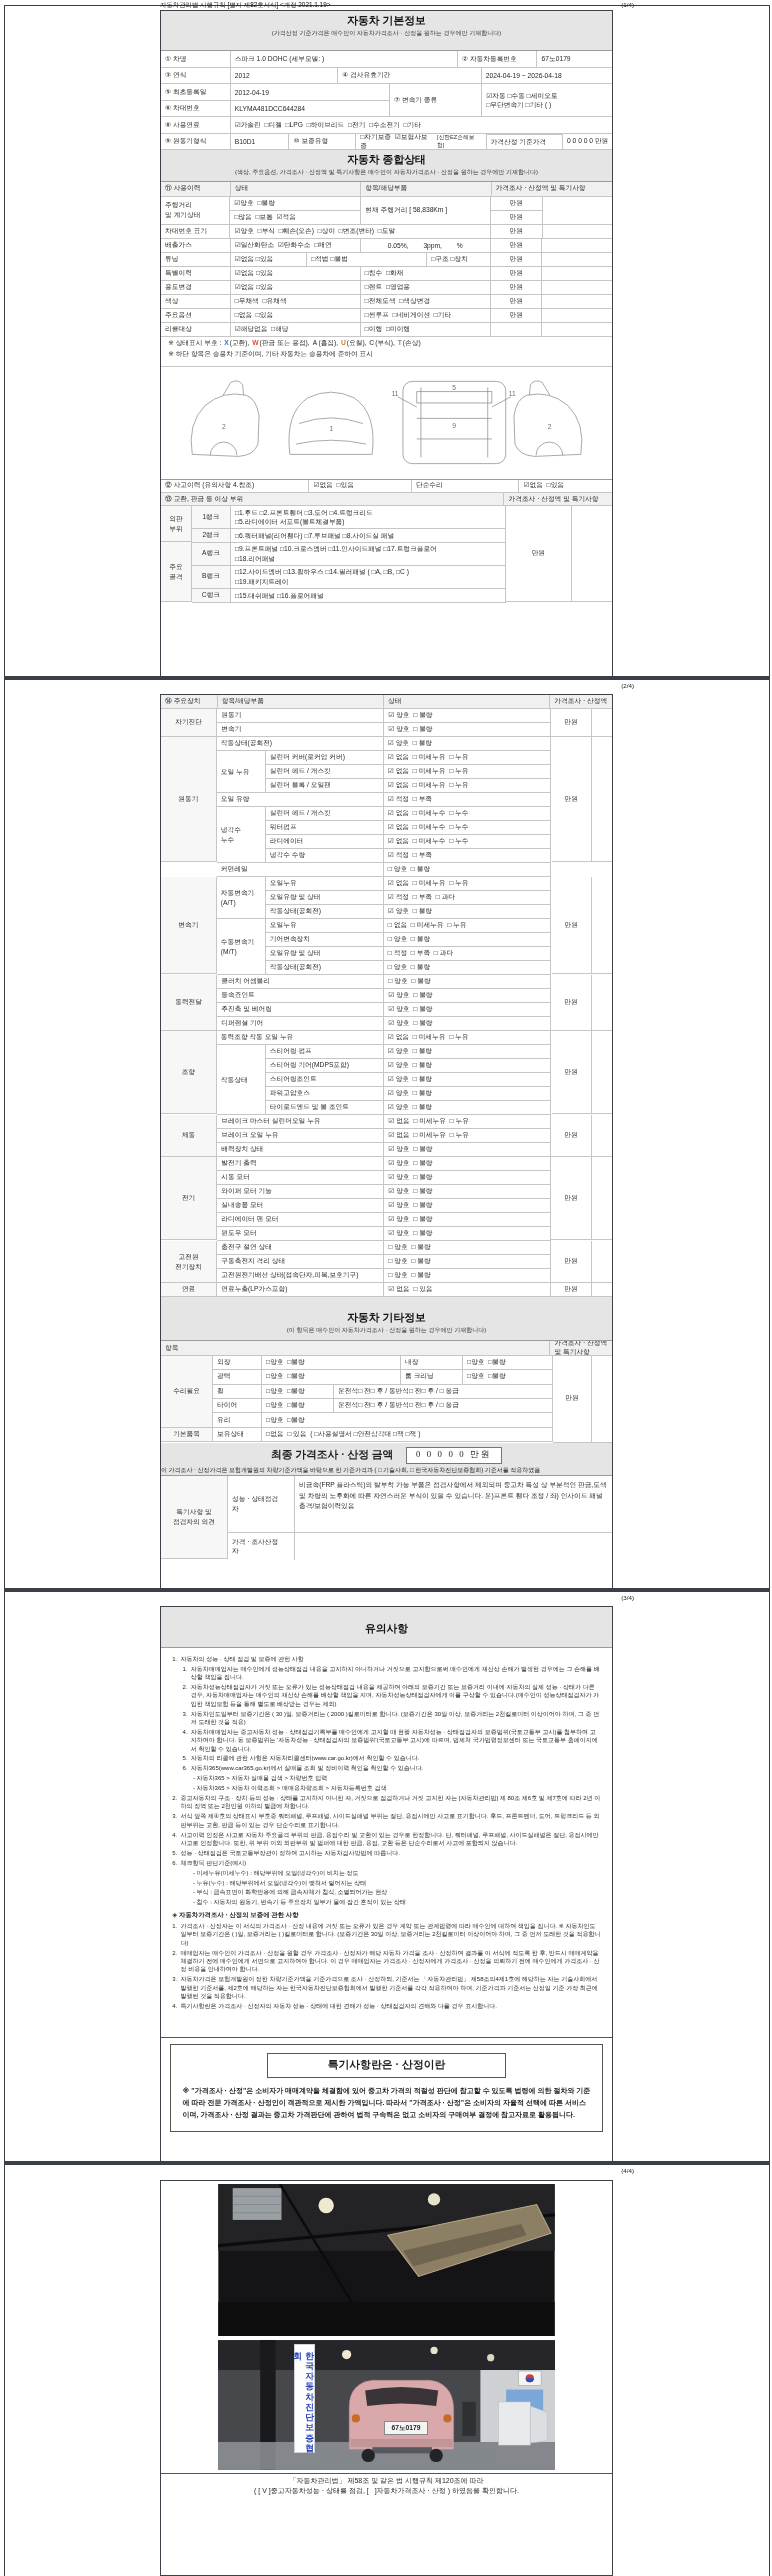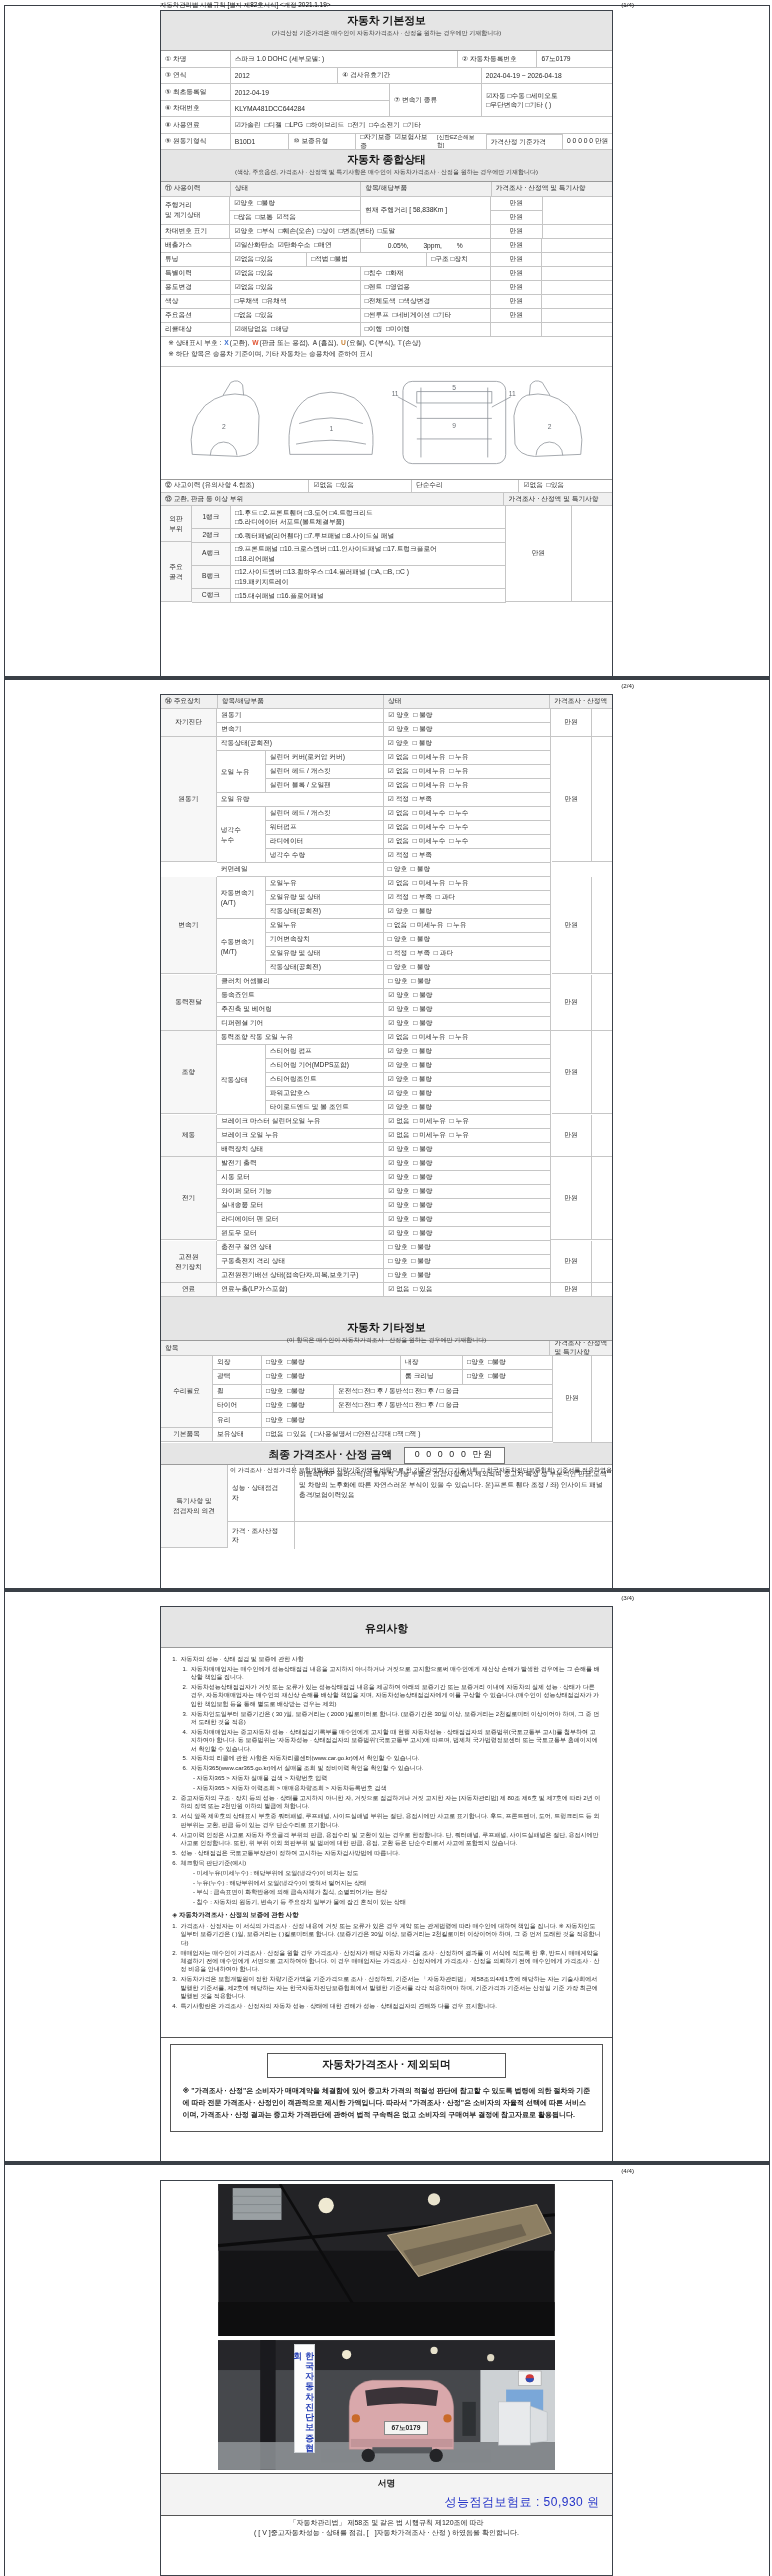--- a/index.html
+++ b/index.html
@@ -47,21 +47,21 @@
   .pbox-title{width:237px;margin:0 auto;border:0.5px solid #555;text-align:center;font-size:10.8px;font-weight:bold;padding:4.1px 0;}
   .pbox-text{margin-top:7.2px;font-size:7px;line-height:1.75;font-weight:bold;color:#222;}
   
   .photo{width:337px;margin:0 auto;position:relative;overflow:hidden;}
   .banner{position:absolute;left:76px;top:4.1px;width:18.5px;height:107px;background:#fdfdfd;border:0.5px solid #cfd3d6;writing-mode:vertical-rl;text-orientation:upright;font-size:8.8px;font-weight:bold;color:#2a43b8;letter-spacing:1.5px;display:flex;align-items:center;justify-content:center;}
   .plate{position:absolute;left:166px;top:81px;width:42px;height:12.4px;background:#f4f4f2;border:0.5px solid #888;font-size:6.7px;font-weight:bold;color:#222;display:flex;align-items:center;justify-content:center;}
   .signband{height:41px;background:#f3f3f3;border-top:1px solid #555;position:relative;}
   .signband .t{ text-align:center;font-size:8.8px;font-weight:bold;padding-top:4.1px;}
   .fee{position:absolute;right:12.4px;bottom:4.1px;font-size:12px;color:#2433c8;letter-spacing:0.5px;}
   .footer{height:24px;border-top:1px solid #555;text-align:center;font-size:7px;padding-top:2.1px;line-height:9.8px;box-sizing:border-box;}
-  .finalband{height:22px;background:#e5e5e5;border-bottom:0.5px solid #9b9b9b;text-align:right;box-sizing:border-box;}
+  .finalband{height:33px;background:#e5e5e5;border-bottom:0.5px solid #9b9b9b;text-align:left;box-sizing:border-box;font-family:Liberation Serif, serif;}
   .finalband .row1{display:flex;justify-content:center;align-items:center;gap:12.4px;padding-top:4.1px;}
   .fp-label{font-size:10.8px;font-weight:bold;}
   .fp-value{border:0.5px solid #777;background:#fff;font-size:8.8px;padding:1.5px 9.3px;letter-spacing:2.1px;}
   .fp-note{font-size:6px;margin-top:2.6px;color:#222;}
   svg text{font-family:"Liberation Sans","DejaVu Sans",sans-serif;}
 </style>
 </head>
 <body>
 
 <div class="canvas">
@@ -580,21 +580,21 @@
           <div class="f h27">
               <div class="cell" style="width:167px">연료누출(LP가스포함)</div>
               <div class="cell chk" style="width:167px">☑ 없음  □ 있음</div>
             </div>
         </div>
         <div class="cell ctr" style="width:41px;height:14px">만원</div>
         <div class="cell last" style="width:20.6px;height:14px"></div>
       </div>
     </div>
 
-    <div class="sech" style="height:44px;padding-top:21px">
+    <div class="sech" style="height:44px;padding-top:11px">
       <div class="t1">자동차 기타정보</div>
       <div class="t2">(이 항목은 매수인이 자동차가격조사 · 산정을 원하는 경우에만 기재합니다)</div>
     </div>
 
     <div>
       <div class="f h28 hd">
         <div class="cell" style="width:392px">항목</div>
         <div class="cell last" style="width:62px">가격조사 · 산정액 및 특기사항</div>
       </div>
       <div class="f" style="height:87px">
@@ -696,21 +696,21 @@
       <div class="np dash">- 부식 : 금속표면이 화학반응에 의해 금속자체가 침식, 소멸되어가는 현상</div>
       <div class="np dash">- 침수 : 자동차의 원동기, 변속기 등 주요장치 일부가 물에 잠긴 흔적이 있는 상태</div>
       <div class="nph">◈ 자동차가격조사 · 산정의 보증에 관한 사항</div>
       <div class="np"><span class="nn">1.</span><span>가격조사 · 산정자는 이 서식의 가격조사 · 산정 내용에 거짓 또는 오류가 있은 경우 계약 또는 관계법령에 따라 매수인에 대하여 책임을 집니다. ※ 자동차인도일부터 보증기간은 (      )일, 보증거리는 (      )킬로미터로 합니다. (보증기간은 30일 이상, 보증거리는 2천킬로미터 이상이어야 하며, 그 중 먼저 도래한 것을 적용합니다)</span></div>
       <div class="np"><span class="nn">2.</span><span>매매업자는 매수인이 가격조사 · 산정을 원할 경우 가격조사 · 산정자가 해당 자동차 가격을 조사 · 산정하여 결과를 이 서식에 적도록 한 후, 반드시 매매계약을 체결하기 전에 매수인에게 서면으로 고지하여야 합니다. 이 경우 매매업자는 가격조사 · 산정자에게 가격조사 · 산정을 의뢰하기 전에 매수인에게 가격조사 · 산정 비용을 안내하여야 합니다.</span></div>
       <div class="np"><span class="nn">3.</span><span>자동차가격은 보험개발원이 정한 차량기준가액을 기준가격으로 조사 · 산정하되, 기준서는 「자동차관리법」 제58조의4제1호에 해당하는 자는 기술사회에서 발행한 기준서를, 제2호에 해당하는 자는 한국자동차진단보증협회에서 발행한 기준서를 각각 적용하여야 하며, 기준가격과 기준서는 산정일 기준 가장 최근에 발행된 것을 적용합니다.</span></div>
       <div class="np"><span class="nn">4.</span><span>특기사항란은 가격조사 · 산정자의 자동차 성능 · 상태에 대한 견해가 성능 · 상태점검자의 견해와 다를 경우 표시합니다.</span></div>
     </div>
     <div style="height:128px;border-top:1px solid #555;box-sizing:border-box">
       <div class="pbox">
-        <div class="pbox-title">자동차가격조사 · 제외되며</div>
+        <div class="pbox-title">특기사항란은 · 산정이란</div>
         <div class="pbox-text">※ "가격조사 · 산정"은 소비자가 매매계약을 체결함에 있어 중고차 가격의 적절성 판단에 참고할 수 있도록 법령에 의한 절차와 기준에 따라 전문 가격조사 · 산정인이 객관적으로 제시한 가액입니다. 따라서 "가격조사 · 산정"은 소비자의 자율적 선택에 따른 서비스이며, 가격조사 · 산정 결과는 중고차 가격판단에 관하여 법적 구속력은 없고 소비자의 구매여부 결정에 참고자료로 활용됩니다.</div>
       </div>
     </div>
   </div>
 
   <div class="bar" style="top:2161px"></div>
   <div class="pagemark" style="top:2167px">(4/4)</div>
 
   <div class="page" style="top:2180px;height:396px">
 
@@ -762,24 +762,20 @@
           <circle cx="424" cy="224" r="13" fill="#232427"></circle>
           <rect x="545" y="120" width="62" height="84" fill="#e8eaec" stroke="#b5babe"></rect>
           <polygon points="607,128 640,140 640,196 607,200" fill="#dcdfe2" stroke="#b5babe"></polygon>
           <rect x="475" y="120" width="26" height="66" fill="#2e3134"></rect>
         </svg>
         <div class="banner">한국자동차진단보증협회</div>
         <div class="plate">67노0179</div>
       </div>
     </div>
 
-    <div class="signband">
-      <div class="t">서명</div>
-      <div class="fee">성능점검보험료 : 50,930 원</div>
-    </div>
 
     <div class="footer">
       <div>「자동차관리법」 제58조 및 같은 법 시행규칙 제120조에 따라</div>
       <div class="chk">( [ V ]중고자동차성능 · 상태를 점검, [   ]자동차가격조사 · 산정 ) 하였음을 확인합니다.</div>
     </div>
   </div>
 </div>
 
 
 </body></html>

